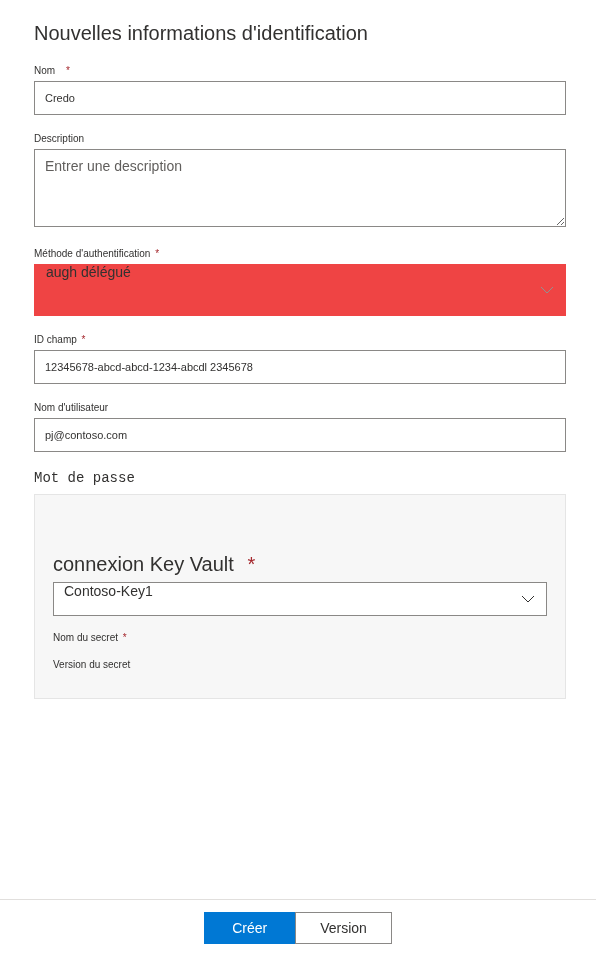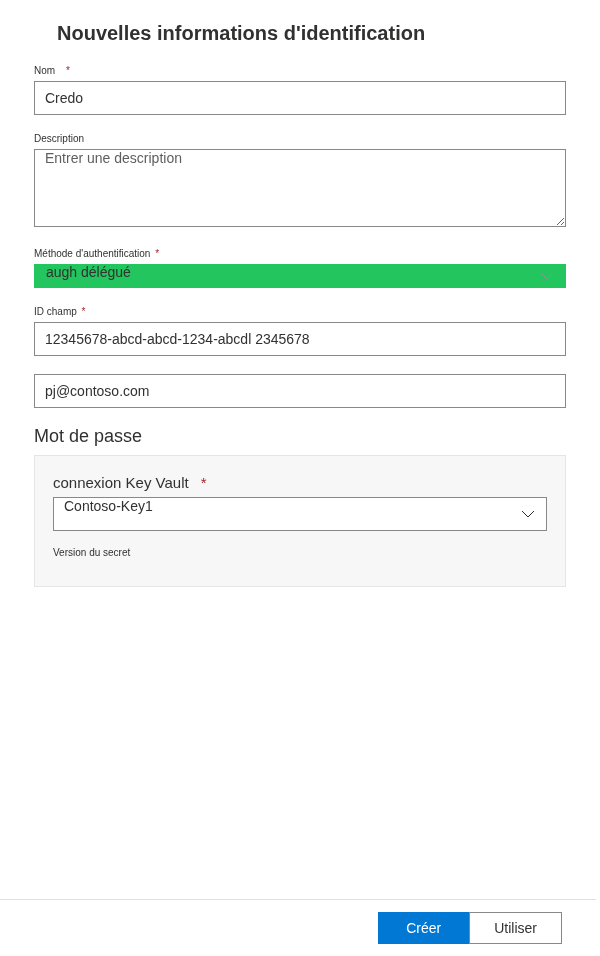--- a/index.html
+++ b/index.html
@@ -14,23 +14,22 @@
       background: #ffffff;
       width: 600px;
       height: 956px;
       position: relative;
     }
     .panel {
       padding: 22px 34px 0 34px;
     }
     .panel-title {
       font-size: 20px;
-      font-weight: 700;
+      font-weight: 400;
       margin-bottom: 20px;
-      margin-left: 23px;
     }
     .field-group {
       margin-bottom: 18px;
     }
     .field-label {
       display: block;
       font-size: 10px;
       margin-bottom: 5px;
     }
     .required-asterisk {
@@ -39,50 +38,50 @@
     }
     .required-asterisk-tight {
       color: #a4262c;
       margin-left: 2px;
     }
     .text-input {
       width: 100%;
       height: 34px;
       padding: 0 10px;
       border: 1px solid #8a8886;
-      font-size: 14px;
+      font-size: 11px;
       font-family: inherit;
       color: #323130;
       background: #ffffff;
     }
     .textarea-input {
       width: 100%;
       height: 78px;
-      padding: 0 10px;
+      padding: 8px 10px;
       border: 1px solid #8a8886;
       font-size: 14px;
       font-family: inherit;
       color: #323130;
       background: #ffffff;
       resize: both;
     }
     .textarea-input::placeholder,
     .text-input::placeholder {
       color: #605e5c;
     }
     .select-wrapper {
       position: relative;
       width: 100%;
     }
     .select-input {
       width: 100%;
-      height: 24px;
+      height: 52px;
       padding: 0 34px 0 12px;
       border: none;
-      background: #22c55e;
+      background: #ef4444;
       font-size: 14px;
       font-family: inherit;
       color: #323130;
       appearance: none;
       cursor: pointer;
     }
     .select-input-bordered {
       width: 100%;
       height: 34px;
       padding: 0 34px 3px 10px;
@@ -98,47 +97,49 @@
       position: absolute;
       right: 12px;
       top: 50%;
       transform: translateY(-50%);
       pointer-events: none;
     }
     .chevron-down svg {
       display: block;
     }
     .nested-section-label {
-      font-size: 18px;
+      font-size: 14px;
       margin-bottom: 8px;
+      font-family: Liberation Mono, monospace;
     }
     .nested-box {
       background: #f7f7f7;
       border: 1px solid #e5e5e5;
       padding: 18px 18px 14px 18px;
     }
     .nested-box .field-group {
       margin-bottom: 16px;
     }
     .nested-box .field-group:last-child {
       margin-bottom: 14px;
     }
     .nested-title {
-      font-size: 15px;
+      font-size: 20px;
       margin-bottom: 6px;
+      margin-top: 40px;
     }
     .button-bar {
       position: absolute;
       bottom: 0;
       left: 0;
       right: 4px;
       border-top: 1px solid #e1dfdd;
       padding: 12px 34px;
       display: flex;
-      justify-content: flex-end;
+      justify-content: center;
       background: #ffffff;
     }
     .btn-primary {
       background: #0078d4;
       color: #ffffff;
       border: none;
       height: 32px;
       padding: 0 28px;
       font-size: 14px;
       font-family: inherit;
@@ -196,20 +197,21 @@
 
     <div class="field-group">
       <label class="field-label">
         <span>ID champ</span>
         <span class="required-asterisk-tight">*</span>
       </label>
       <input type="text" class="text-input" value="12345678-abcd-abcd-1234-abcdl 2345678" style="">
     </div>
 
     <div class="field-group">
+      <label class="field-label">Nom d'utilisateur</label>
       <input type="text" class="text-input" value="pj@contoso.com" style="">
     </div>
 
     <div class="nested-section-label">Mot de passe</div>
 
     <div class="nested-box">
       <div class="field-group">
         <div class="nested-title">
           <span>connexion Key Vault</span>
           <span class="required-asterisk">*</span>
@@ -218,25 +220,29 @@
           <div class="select-input-bordered">Contoso-Key1</div>
           <span class="chevron-down">
             <svg width="14" height="8" viewBox="0 0 14 8">
                 <path d="M1 1 L7 7 L13 1" stroke="#323130" stroke-width="1" fill="none"></path>
               </svg>
           </span>
         </div>
       </div>
 
       <div class="field-group">
+        <label class="field-label">
+          <span>Nom du secret</span>
+          <span class="required-asterisk-tight">*</span>
+        </label>
       </div>
 
       <div class="field-group">
         <label class="field-label">Version du secret</label>
       </div>
     </div>
   </div>
 </div>
 
 <div class="button-bar">
   <button class="btn-primary">Créer</button>
-  <button class="btn-secondary">Utiliser</button>
+  <button class="btn-secondary">Version</button>
 </div>
 
 </body></html>

